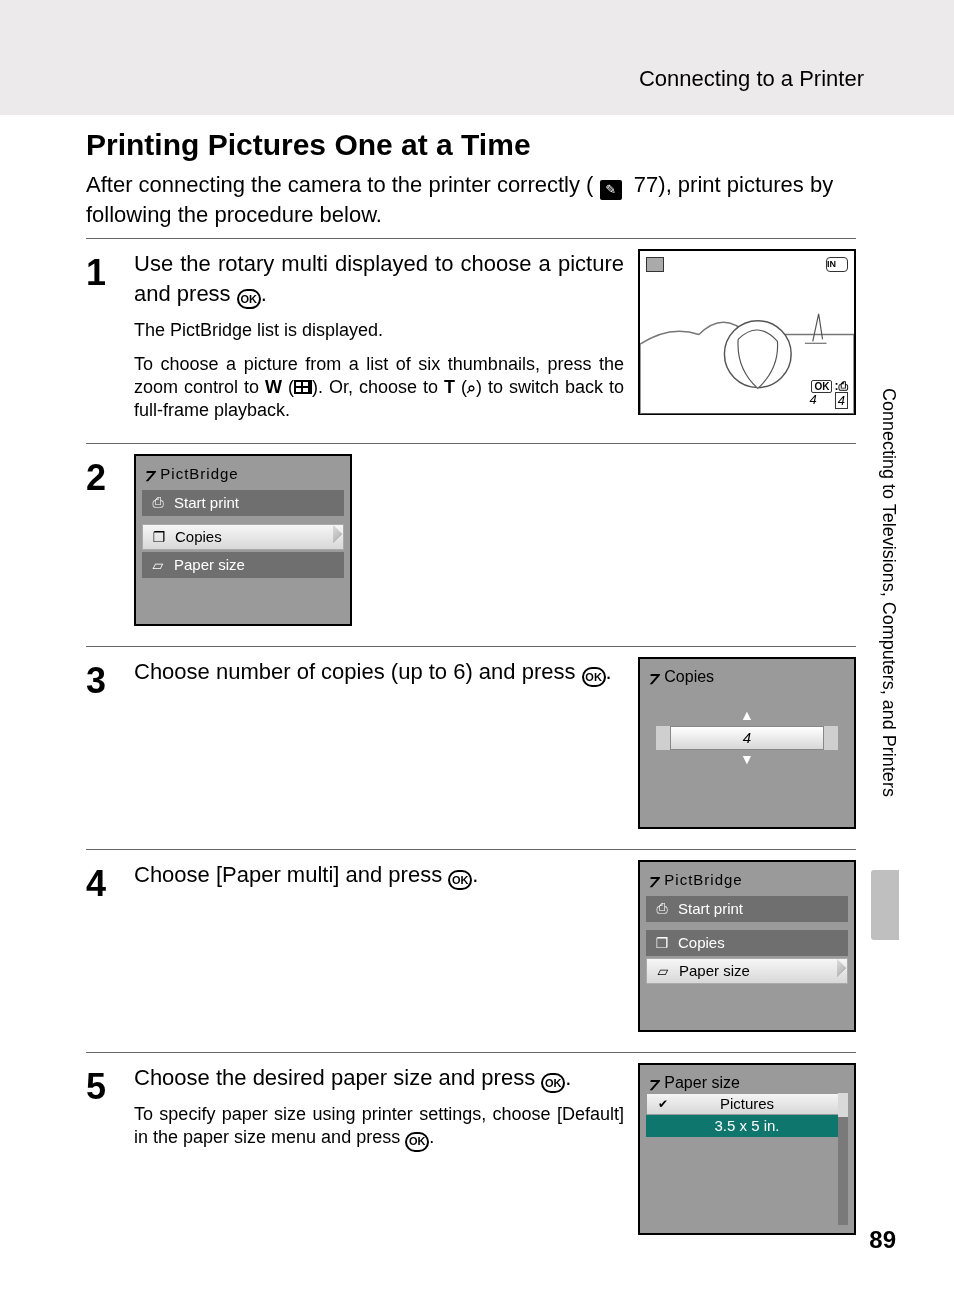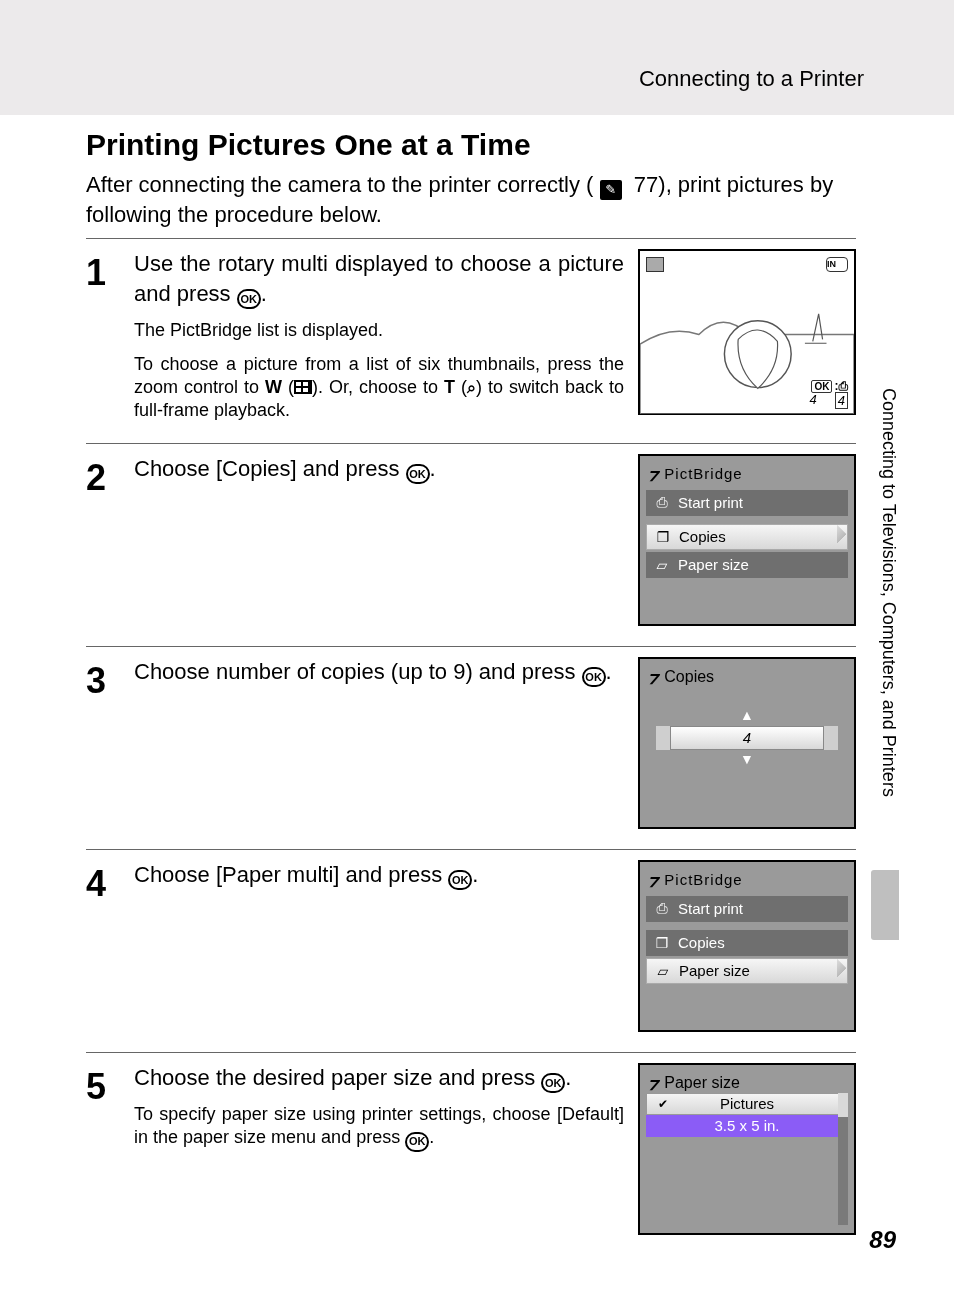--- a/index.html
+++ b/index.html
@@ -6,21 +6,21 @@
   html, body { width: 954px; height: 1314px; font-family: Arial, Helvetica, sans-serif; background: #fff; color: #000; }
   .page { position: relative; width: 954px; height: 1314px; background: #fff; padding-left: 22px; }
   .header-bar { position: absolute; top: 0; left: 0; right: 0; height: 115px; background: #eceaeb; }
   .header-title { position: absolute; top: 66px; right: 90px; font-size: 22px; }
   .section-title { position: absolute; top: 128px; left: 86px; font-size: 30px; font-weight: bold; }
   .intro { position: absolute; top: 170px; left: 86px; width: 770px; font-size: 22px; line-height: 1.35; }
   .ref-icon { display: inline-flex; align-items: center; justify-content: center; width: 22px; height: 20px; background: #000; color: #fff; font-size: 13px; vertical-align: -2px; border-radius: 2px; }
 
   .sidetab { position: absolute; right: 55px; top: 388px; width: 24px; height: 510px; font-size: 18px; writing-mode: vertical-rl; text-align: left; }
   .thumb-tab { position: absolute; right: 55px; top: 870px; width: 28px; height: 70px; background: #bfbfbf; border-radius: 3px 0 0 3px; }
-  .page-num { position: absolute; right: 58px; bottom: 60px; font-size: 24px; font-style: italic; font-weight: bold; margin-left: 28px; }
+  .page-num { position: absolute; right: 58px; bottom: 60px; font-size: 24px; font-weight: bold; margin-left: 28px; }
 
   .steps { position: absolute; top: 238px; left: 86px; width: 770px; }
   .step { border-top: 1px solid #666; padding: 10px 0 20px 0; display: flex; }
   .step:first-child { border-top: 1px solid #666; }
   .step-num { width: 48px; font-size: 36px; font-weight: bold; line-height: 1; padding-top: 6px; }
   .step-body { flex: 1; display: flex; gap: 14px; }
   .step-text { flex: 1; }
   .step-instr { font-size: 22px; line-height: 1.35; text-align: justify; }
   .step-note { font-size: 18px; color: #000; margin-top: 10px; line-height: 1.3; text-align: justify; }
   .ok-glyph { display: inline-flex; align-items: center; justify-content: center; width: 24px; height: 20px; border: 2px solid #000; border-radius: 11px; font-size: 11px; font-weight: bold; vertical-align: -2px; padding: 0 1px; }
@@ -67,21 +67,21 @@
 
   
   .ps { background:#9a9a9a; }
   .ps .title { position:absolute; top:6px; left:8px; color:#000; font-size:16px; display:flex; gap:6px; align-items:center;}
   .ps .title .pbicon { font-weight:bold; font-style:italic; font-size:18px;}
   .ps .list { position:absolute; top:28px; left:6px; right:6px; }
   .ps .row { height:22px; color:#fff; font-size:15px; display:flex; align-items:center; gap:6px; padding:0 6px;}
   .ps .row .chk { width:14px; font-size:12px;}
   .ps .row.sel { background:linear-gradient(#f4f4f4,#d8d8d8); color:#000; border:1px solid #999; justify-content:center;}
   .ps .row.sel .lbl{ flex:none; }
-  .ps .row.dark { background:#8b5cf6; justify-content:center;}
+  .ps .row.dark { background:#0f766e; justify-content:center;}
   .ps .scrollbar { position:absolute; top:28px; right:6px; width:10px; bottom:8px; background:#7a7a7a;}
   .ps .scrollbar .th { position:absolute; top:0; left:0; right:0; height:24px; background:#d9d9d9;}
 
   
   #step1 { min-height: 196px; }
   #step2 { min-height: 196px; }
   #step3 { min-height: 196px; }
   #step4 { min-height: 196px; }
   #step5 { min-height: 200px; }
 </style>
@@ -136,25 +136,20 @@
               <span>4</span>
               <span>4</span>
             </div>
         </div>
       </div>
     </div>
 
     <div class="step" id="step2">
       <div class="step-num">2</div>
       <div class="step-body">
-        <div class="step-text">
-          <p class="step-instr">
-            <span>Choose [Copies] and press </span><span class="ok-glyph">OK</span><span>.</span>
-          </p>
-        </div>
         <div class="screen pb tall">
           <div class="title">
               <span class="pbicon">⁊</span>
               <span style="letter-spacing:1px;">PictBridge</span>
             </div>
           <div class="menu">
             <div class="item">
                 <span class="mi">⎙</span>
                 <span>Start print</span>
               </div>
@@ -169,21 +164,21 @@
           </div>
         </div>
       </div>
     </div>
 
     <div class="step" id="step3">
       <div class="step-num">3</div>
       <div class="step-body">
         <div class="step-text">
           <p class="step-instr">
-            <span>Choose number of copies (up to 9) and press </span><span class="ok-glyph">OK</span><span>.</span>
+            <span>Choose number of copies (up to 6) and press </span><span class="ok-glyph">OK</span><span>.</span>
           </p>
         </div>
         <div class="screen cp tall">
           <div class="title">
               <span class="pbicon">⁊</span>
               <span>Copies</span>
             </div>
           <div class="spin">
             <div class="arrow">▲</div>
             <div class="val">4</div>

